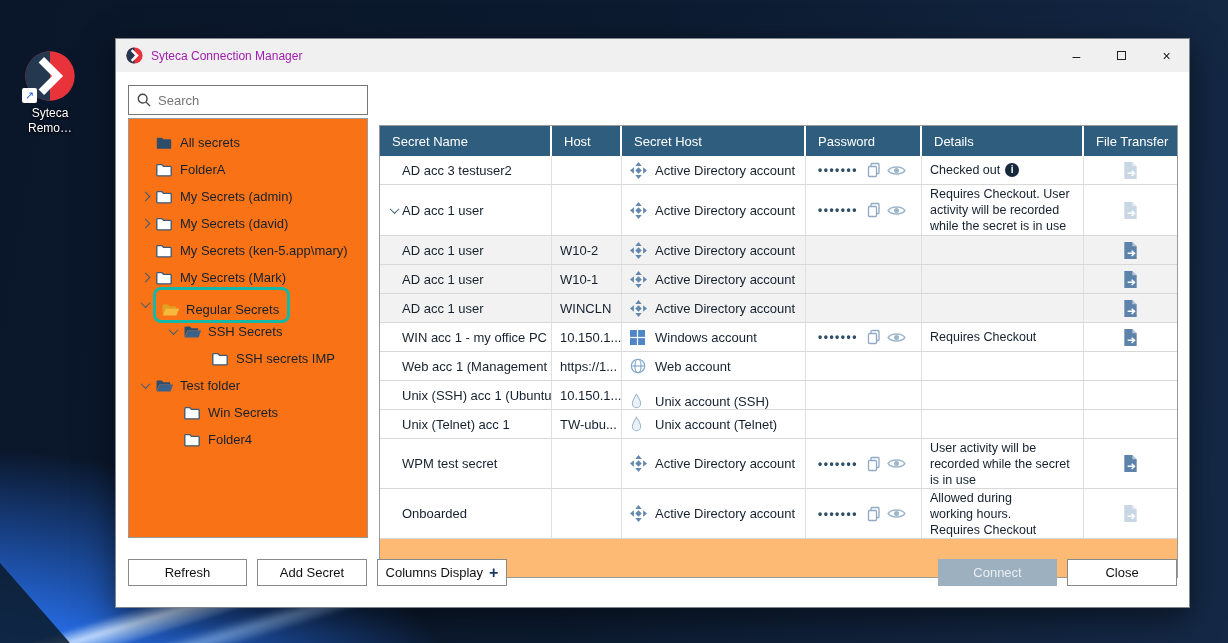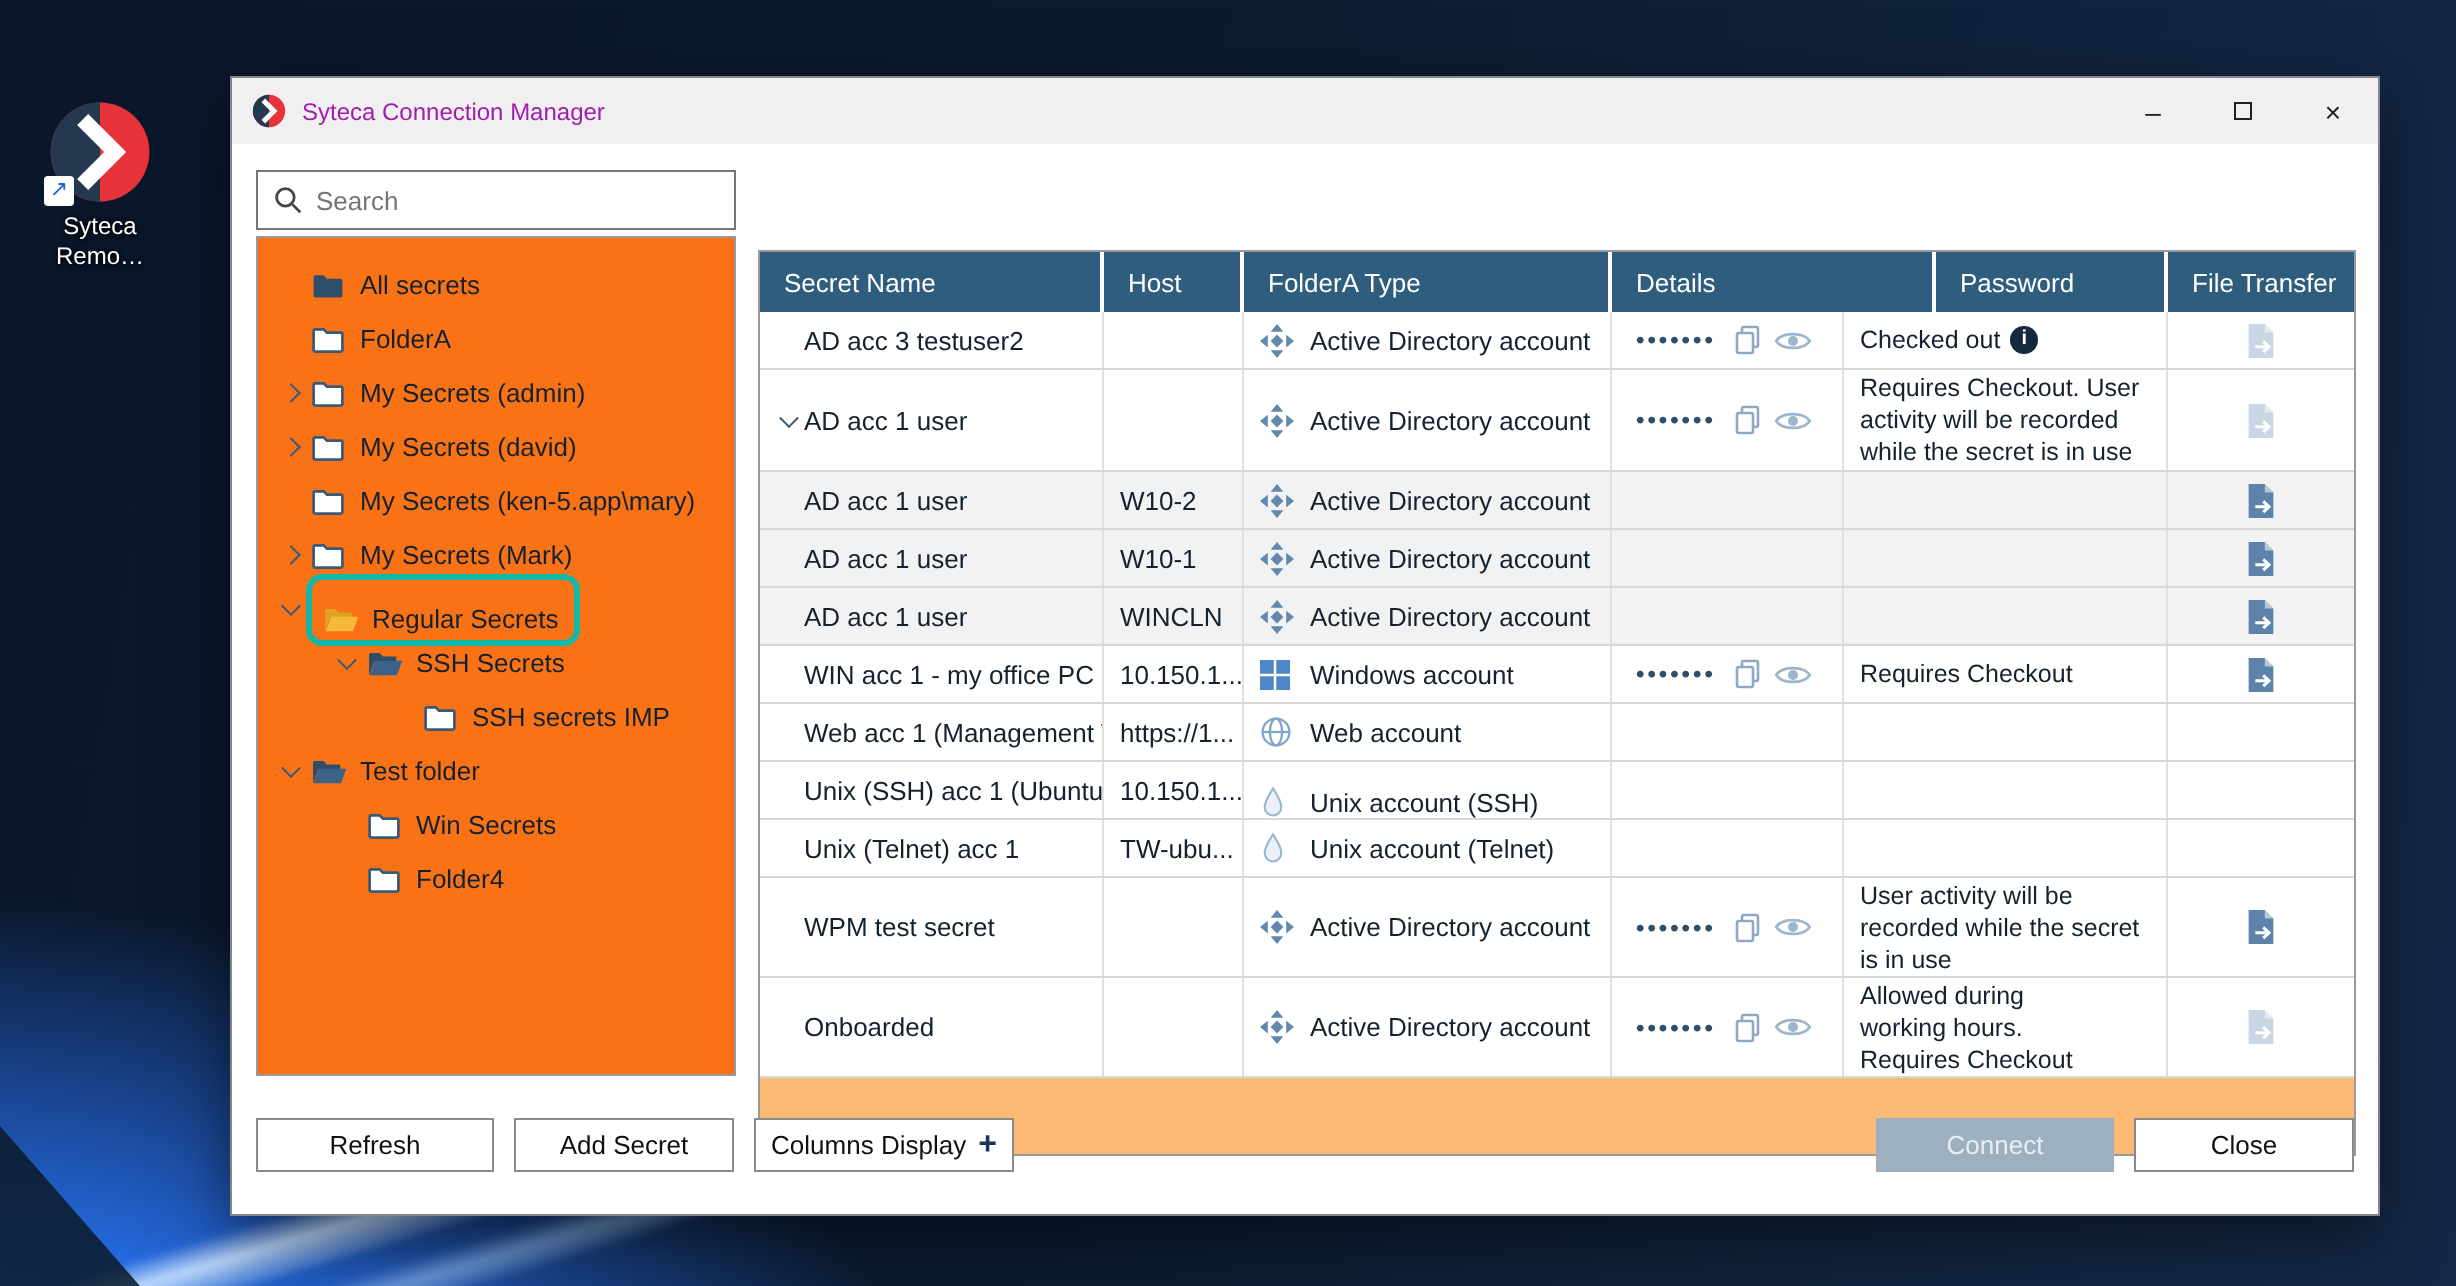--- a/index.html
+++ b/index.html
@@ -270,23 +270,23 @@
             </svg>
           </span>
           <span>Folder4</span>
         </div>
       </div>
 
     <div class="table">
       <div class="thead">
         <div class="th" style="width:172px">Secret Name</div>
         <div class="th" style="width:70px">Host</div>
-        <div class="th" style="width:184px">FolderA Type</div>
+        <div class="th" style="width:184px">Secret Host</div>
+        <div class="th" style="width:116px">Password</div>
         <div class="th" style="width:162px">Details</div>
-        <div class="th" style="width:116px">Password</div>
         <div class="th" style="width:93px">File Transfer</div>
       </div>
       <div id="tbody">
           <div class="trow" style="height: 29px;">
             <div class="td name" style="width: 172px;">
               <span class="chevslot"></span>
               <span>AD acc 3 testuser2</span>
             </div>
             <div class="td host" style="width: 70px;"></div>
             <div class="td type" style="width: 184px;">

